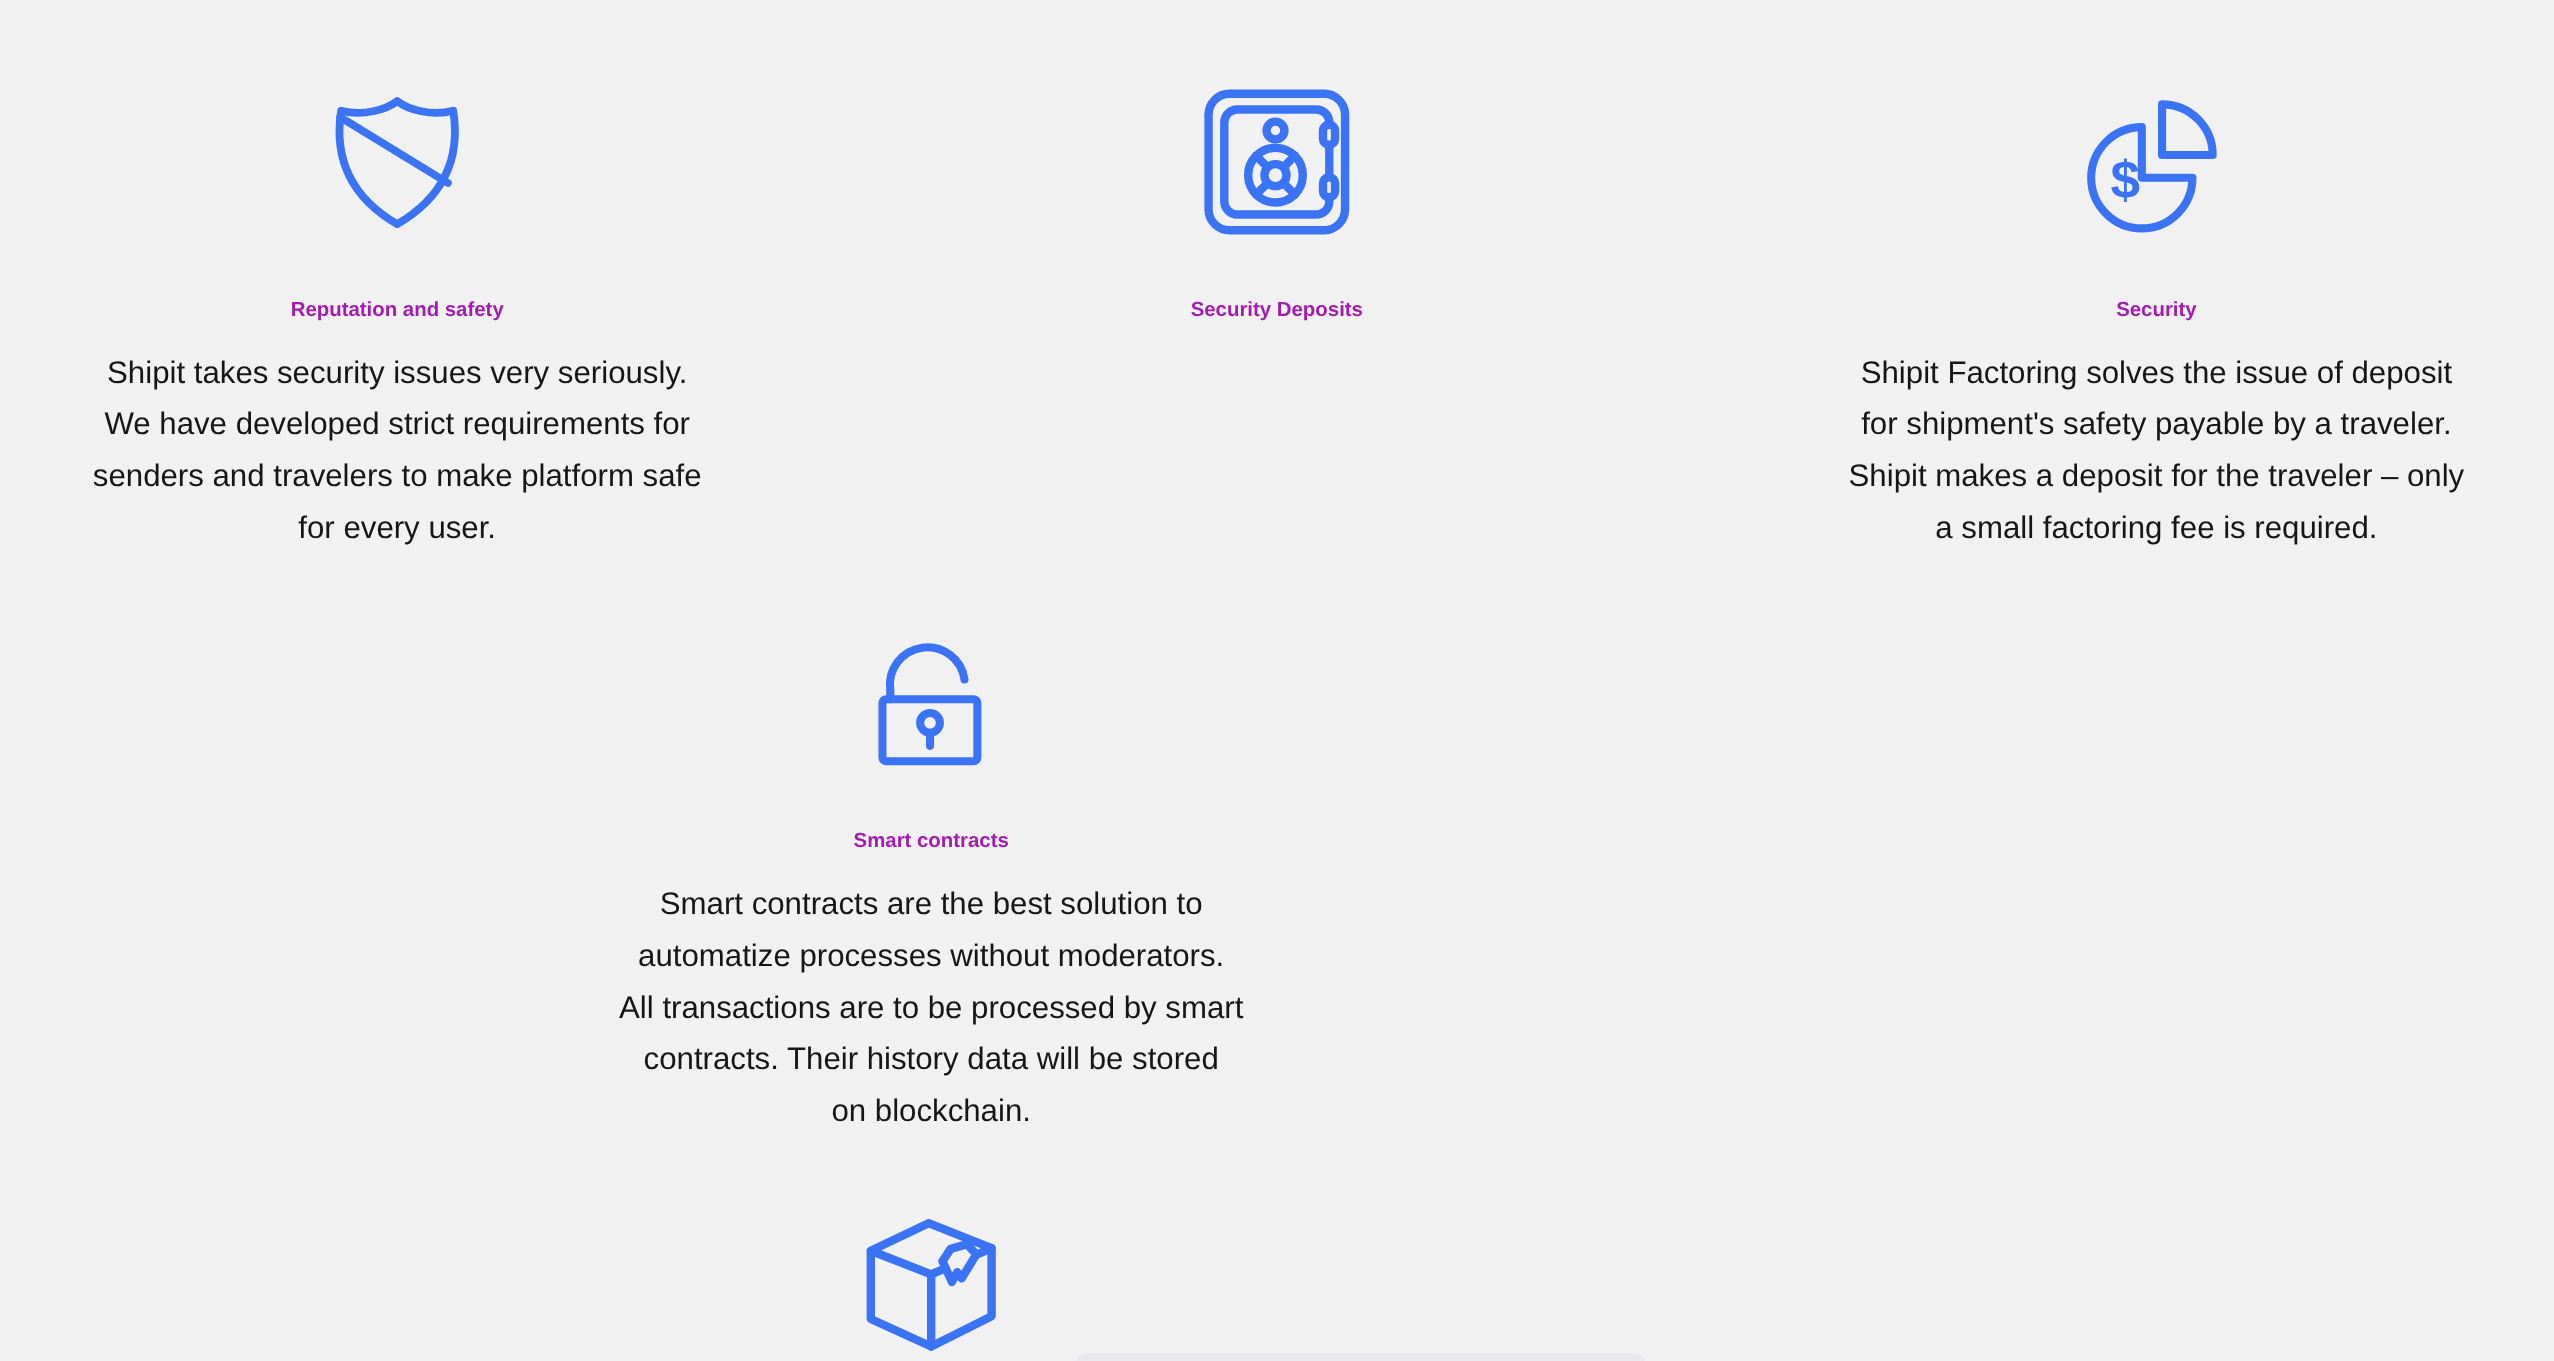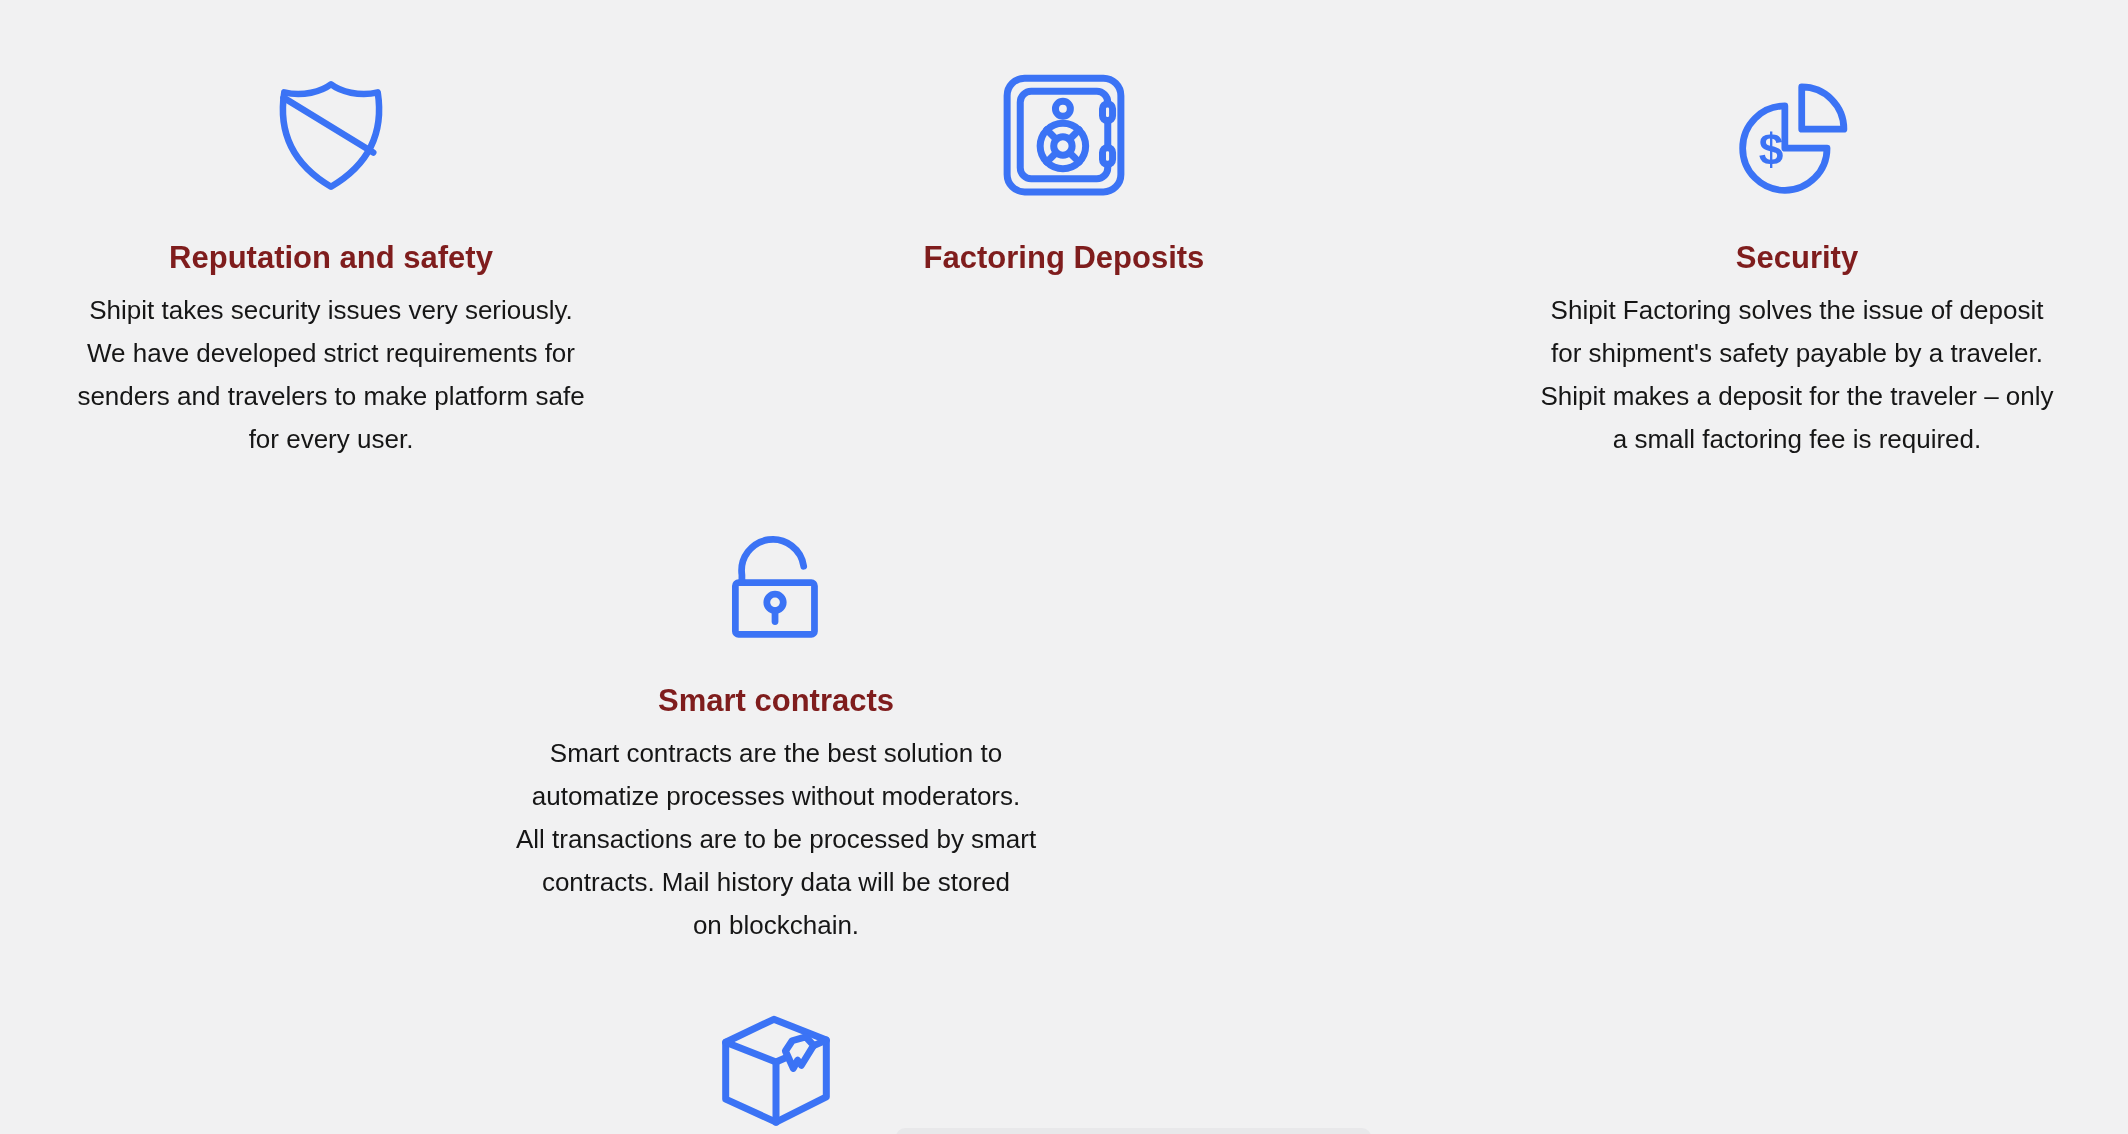--- a/index.html
+++ b/index.html
@@ -24,25 +24,25 @@
     text-align: center;
   }
   .icon-wrap {
     height: 142px;
     display: flex;
     align-items: center;
     justify-content: center;
   }
   .icon-wrap svg { display: block; }
   .feature h3 {
-    font-size: 31px;
+    font-size: 17px;
     line-height: 31px;
     font-weight: bold;
     margin: 36px 0 0 0;
-    color: #7f1d1d;
+    color: #a21caf;
   }
   .feature p {
     font-size: 26px;
     line-height: 43px;
     margin: 16px 0 0 0;
     width: 680px;
     white-space: pre-line;
     color: #161616;
   }
   .stroke {
@@ -99,21 +99,21 @@
           <circle class="stroke" cx="31.5" cy="37" r="10.4"></circle>
           <circle class="stroke" cx="31.5" cy="37" r="4.2"></circle>
           <line class="stroke" x1="34.7" y1="33.8" x2="38.9" y2="29.6"></line>
           <line class="stroke" x1="34.7" y1="40.2" x2="38.9" y2="44.4"></line>
           <line class="stroke" x1="28.3" y1="40.2" x2="24.1" y2="44.4"></line>
           <line class="stroke" x1="28.3" y1="33.8" x2="24.1" y2="29.6"></line>
           <rect class="stroke bgfill" x="49.6" y="17.8" width="4.6" height="7.6" rx="2.2"></rect>
           <rect class="stroke bgfill" x="49.6" y="37.8" width="4.6" height="7.6" rx="2.2"></rect>
         </svg>
       </div>
-      <h3>Factoring Deposits</h3>
+      <h3>Security Deposits</h3>
     </div>
 
     <div class="feature">
       <div class="icon-wrap">
         <svg width="135" height="135" viewBox="0 0 64 64" aria-hidden="true">
           <path class="stroke" d="M26 18 A 20 20 0 1 0 46 38 L 26 38 Z"></path>
           <path class="stroke" d="M34 9 A 20 20 0 0 1 54 29 L 34 29 Z"></path>
           <text class="dollar" x="19.5" y="46" text-anchor="middle">$</text>
         </svg>
       </div>
@@ -134,21 +134,21 @@
           <rect class="stroke" x="12.5" y="34" width="37.5" height="24.5" rx="1.5"></rect>
           <circle class="stroke" cx="31.3" cy="43.3" r="3.9"></circle>
           <line class="stroke" x1="31.3" y1="47.2" x2="31.3" y2="52.4"></line>
           <path class="stroke" d="M15.6 34 L 15.6 30.3 A 14.7 14.7 0 0 1 44.9 26.2"></path>
         </svg>
       </div>
       <h3>Smart contracts</h3>
       <p>Smart contracts are the best solution to
 automatize processes without moderators.
 All transactions are to be processed by smart
-contracts. Mail history data will be stored
+contracts. Their history data will be stored
 on blockchain.</p>
     </div>
 
     <div class="feature">
       <div class="icon-wrap">
         <svg width="140" height="140" viewBox="0 0 64 64" aria-hidden="true">
           <path class="stroke" d="M31 7 L 9 17.5 L 9 43.5 L 32 54 L 55 42.5 L 55 16.5 Z"></path>
           <path class="stroke" d="M9 17.5 L 32 26.5 L 55 16.5"></path>
           <line class="stroke" x1="32" y1="26.5" x2="32" y2="54"></line>
           <path class="stroke bgfill" d="M36.3 21.5 L 39.4 16.8 L 45.6 15 L 49.2 18.9 L 43.6 28 L 41.9 25.7 L 39.9 29.4 Z"></path>

